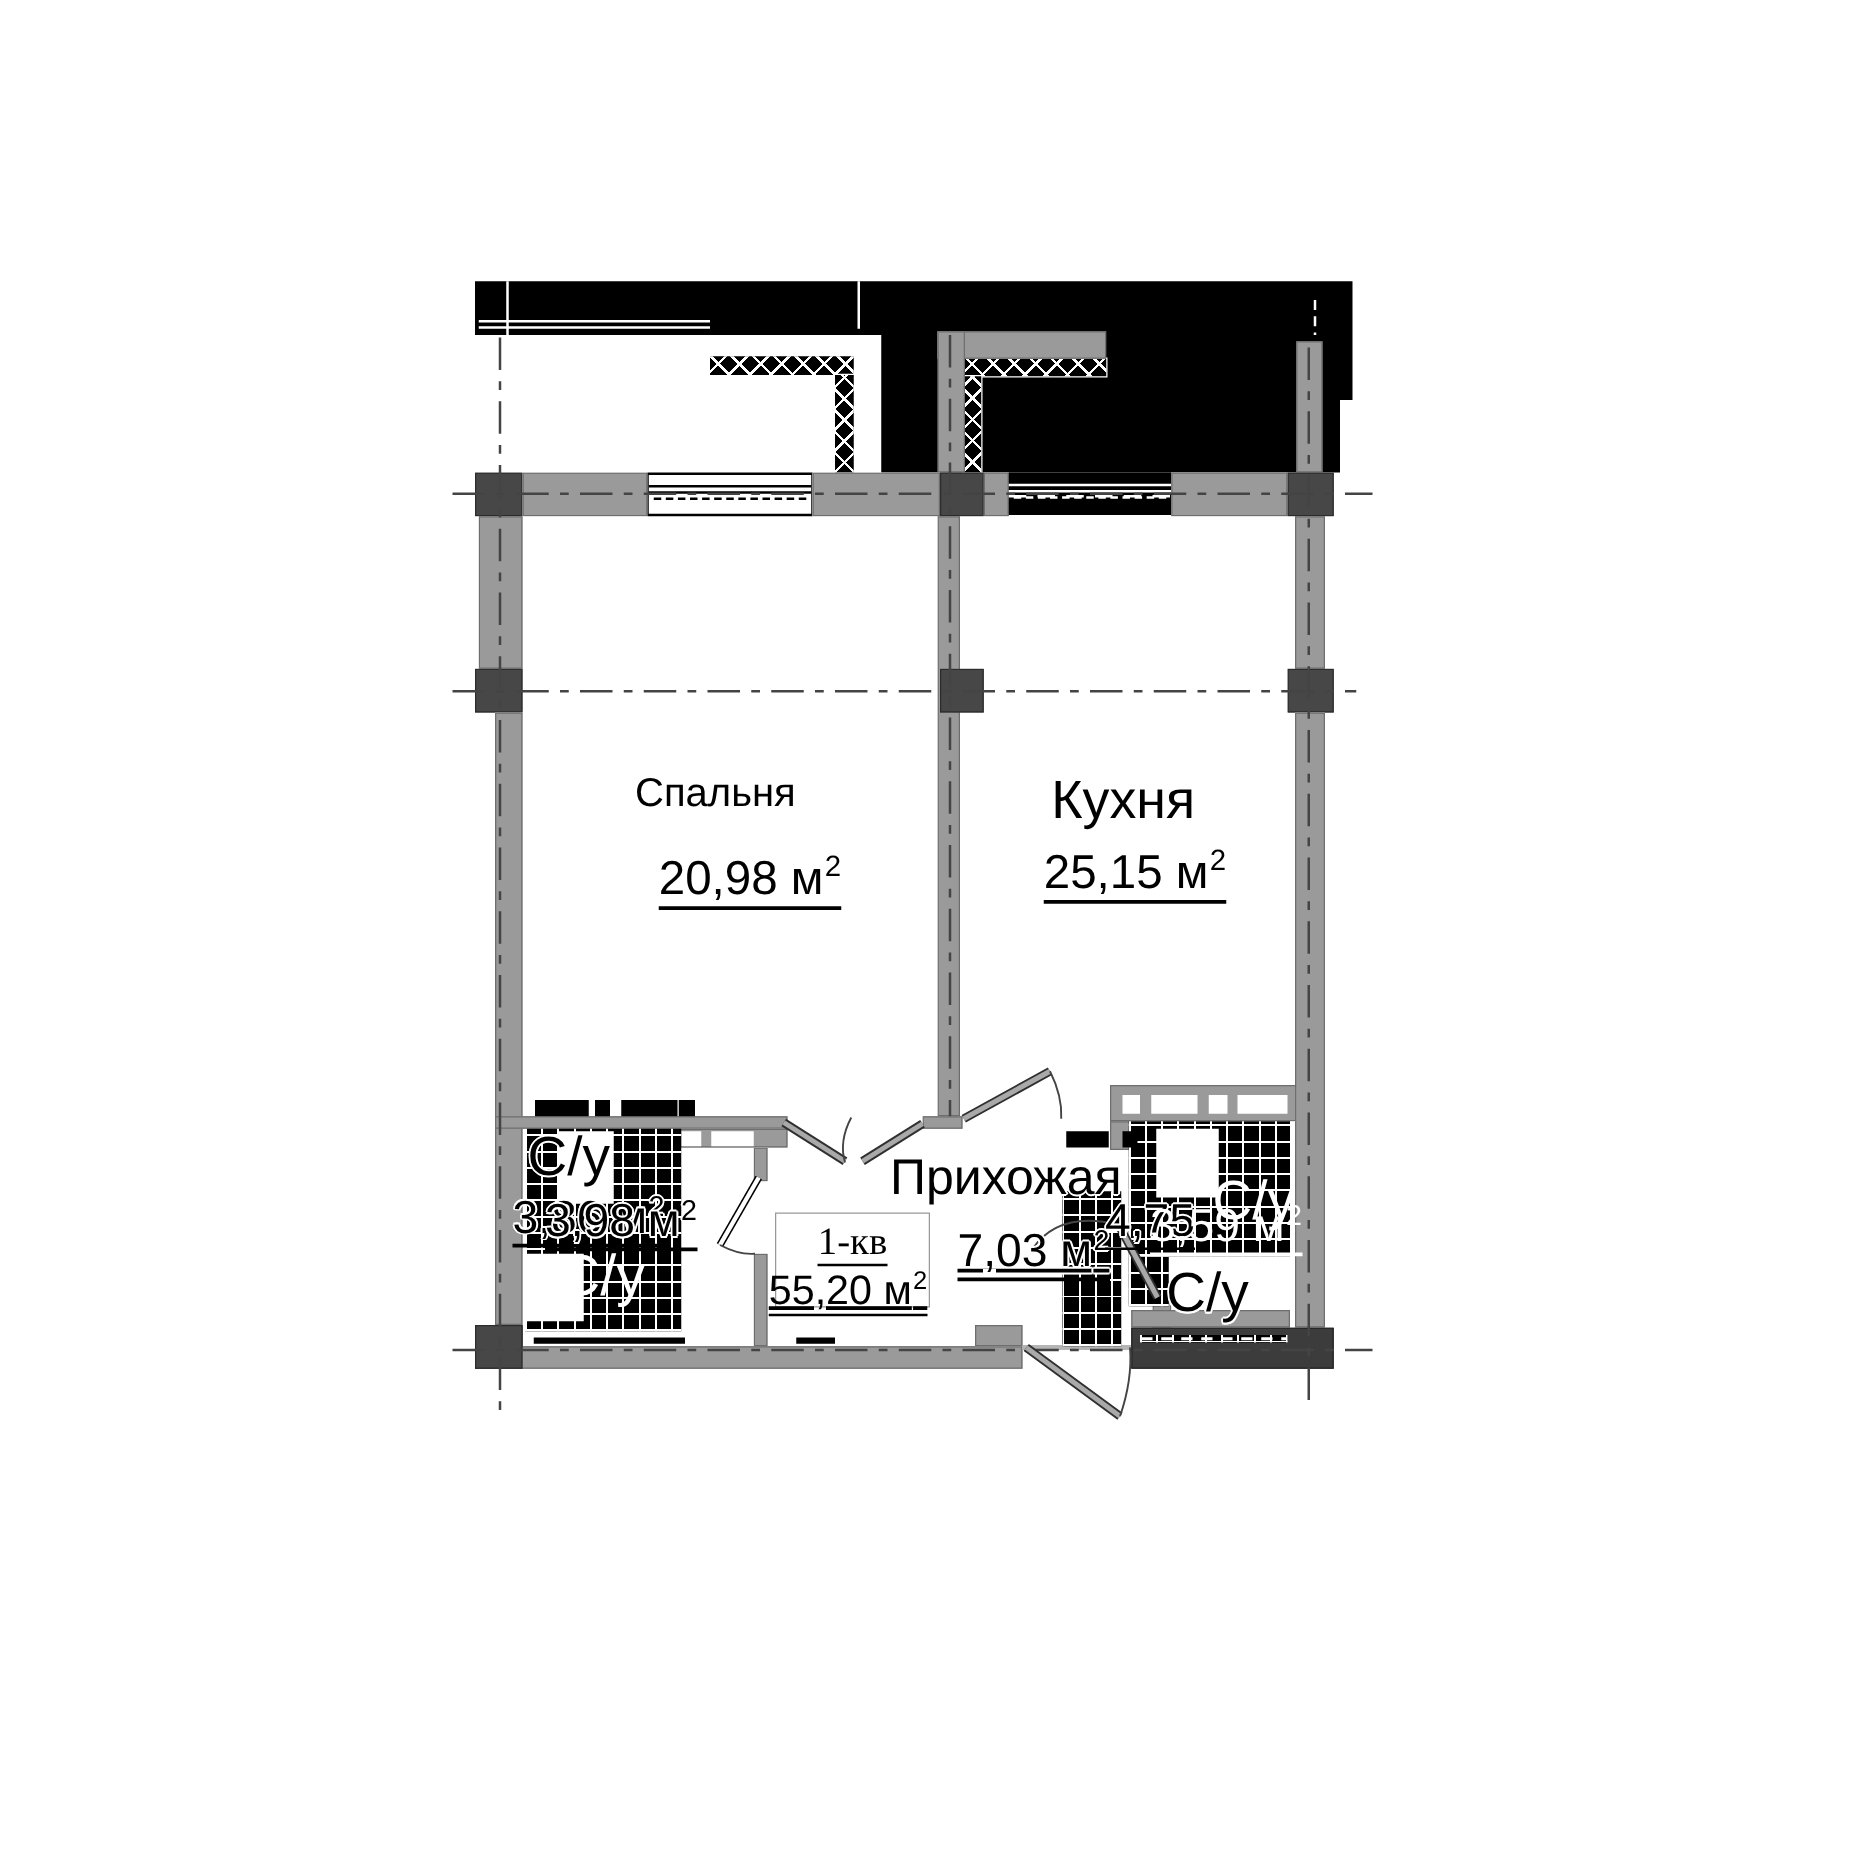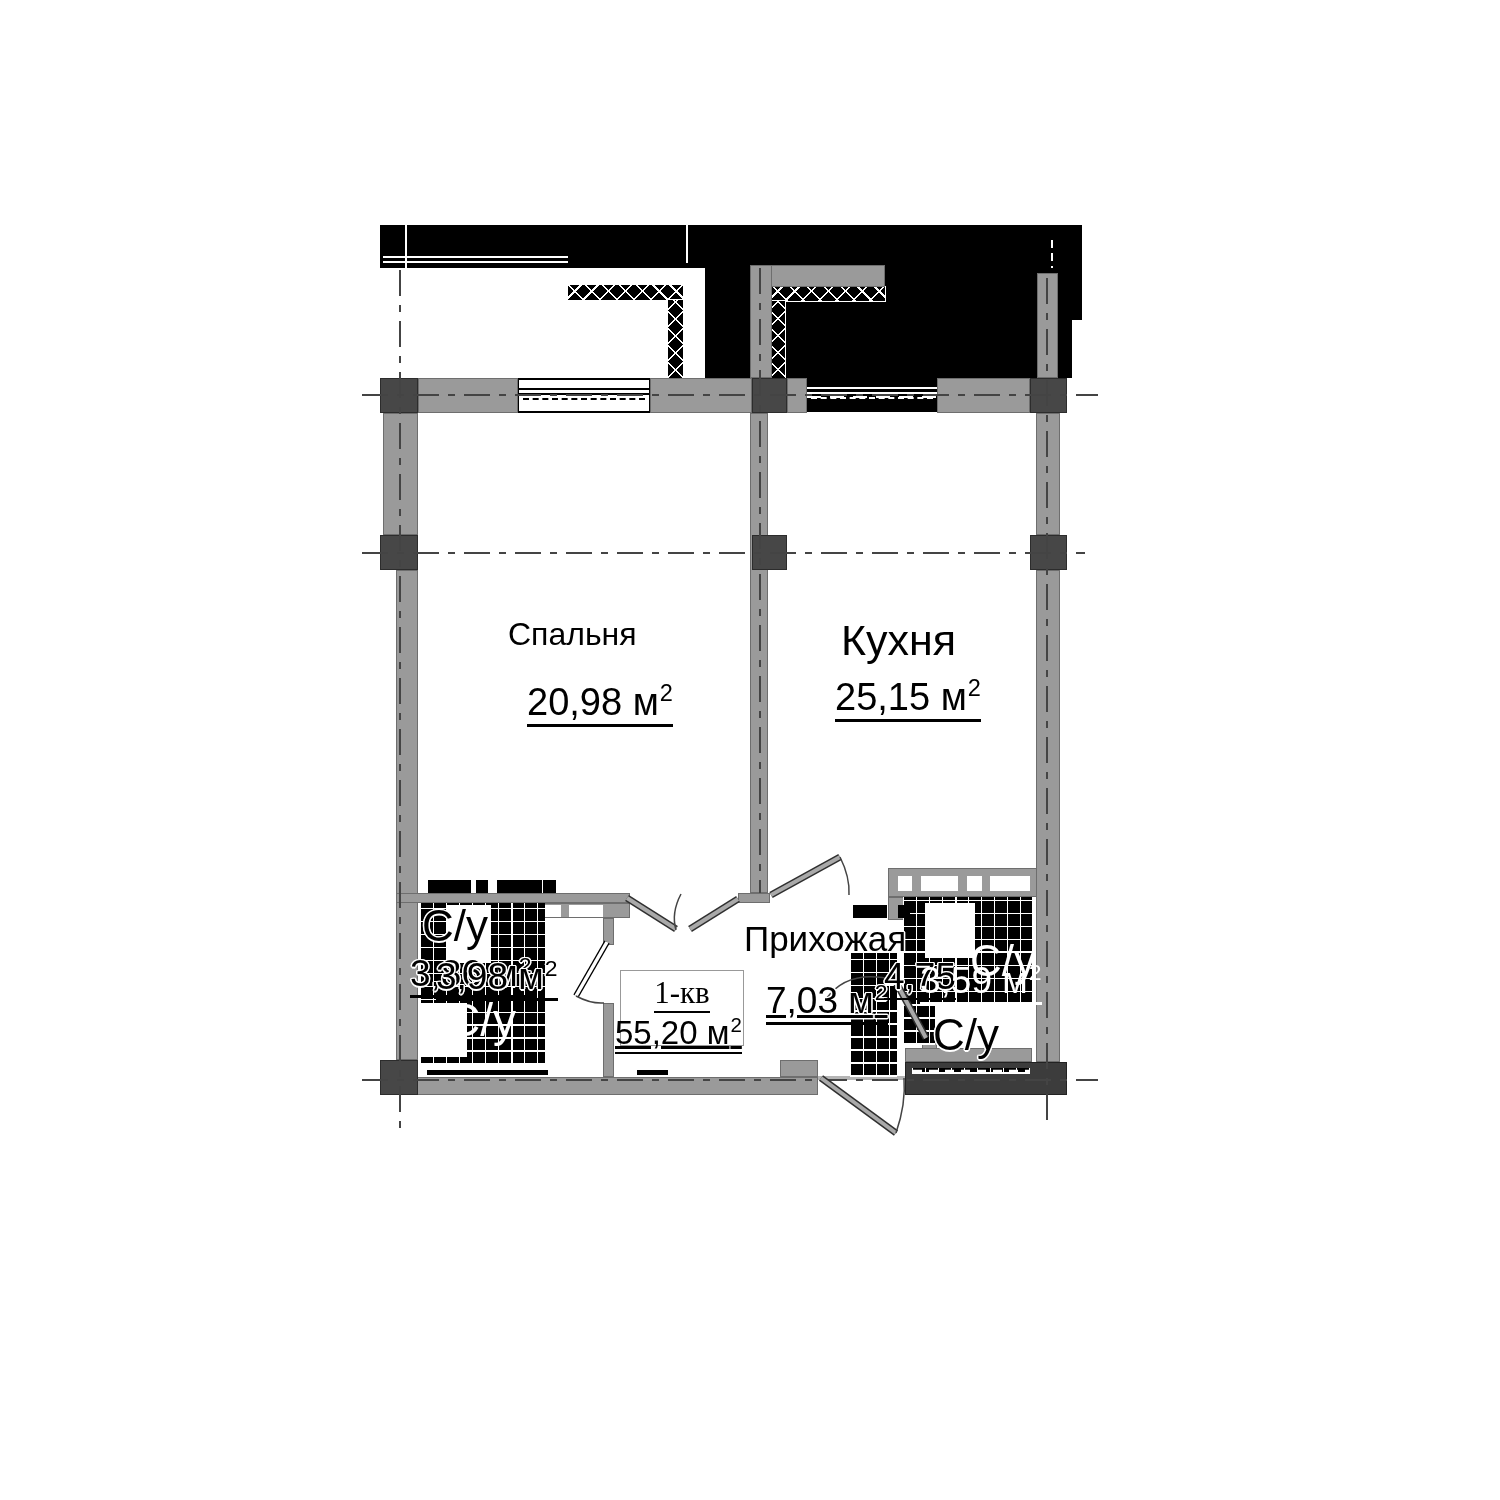--- a/index.html
+++ b/index.html
@@ -190,21 +190,21 @@
     <span class="u"><span>20,98 м</span><span class="sup">2</span></span>
   </div>
 
   <div class="lbl" style="left:841px;top:618px;font-size:43px;">
     <span>Кухня</span>
   </div>
   <div class="lbl" style="left:835px;top:676px;font-size:38px;">
     <span class="u"><span>25,15 м</span><span class="sup">2</span></span>
   </div>
 
-  <div class="lbl outl" style="left:744px;top:921px;font-size:35px;">
+  <div class="lbl outl" style="left:712px;top:921px;font-size:40px;">
     <span>Прихожая</span>
   </div>
   <div class="lbl outl" style="left:766px;top:980px;font-size:37px;text-decoration:underline;">
     <span class="u"><span>7,03 м</span><span class="sup">2</span></span>
   </div>
 
   <div class="aptbox" style="left:620px;top:970px;width:122px;height:74px;">
     <div class="lbl" style="position:relative;left:0;top:6px;font-size:31px;display:block;">
       <span class="u" style="border-bottom-width:2px;font-family:Liberation Serif, serif;"><span>1-кв</span></span>
     </div>

